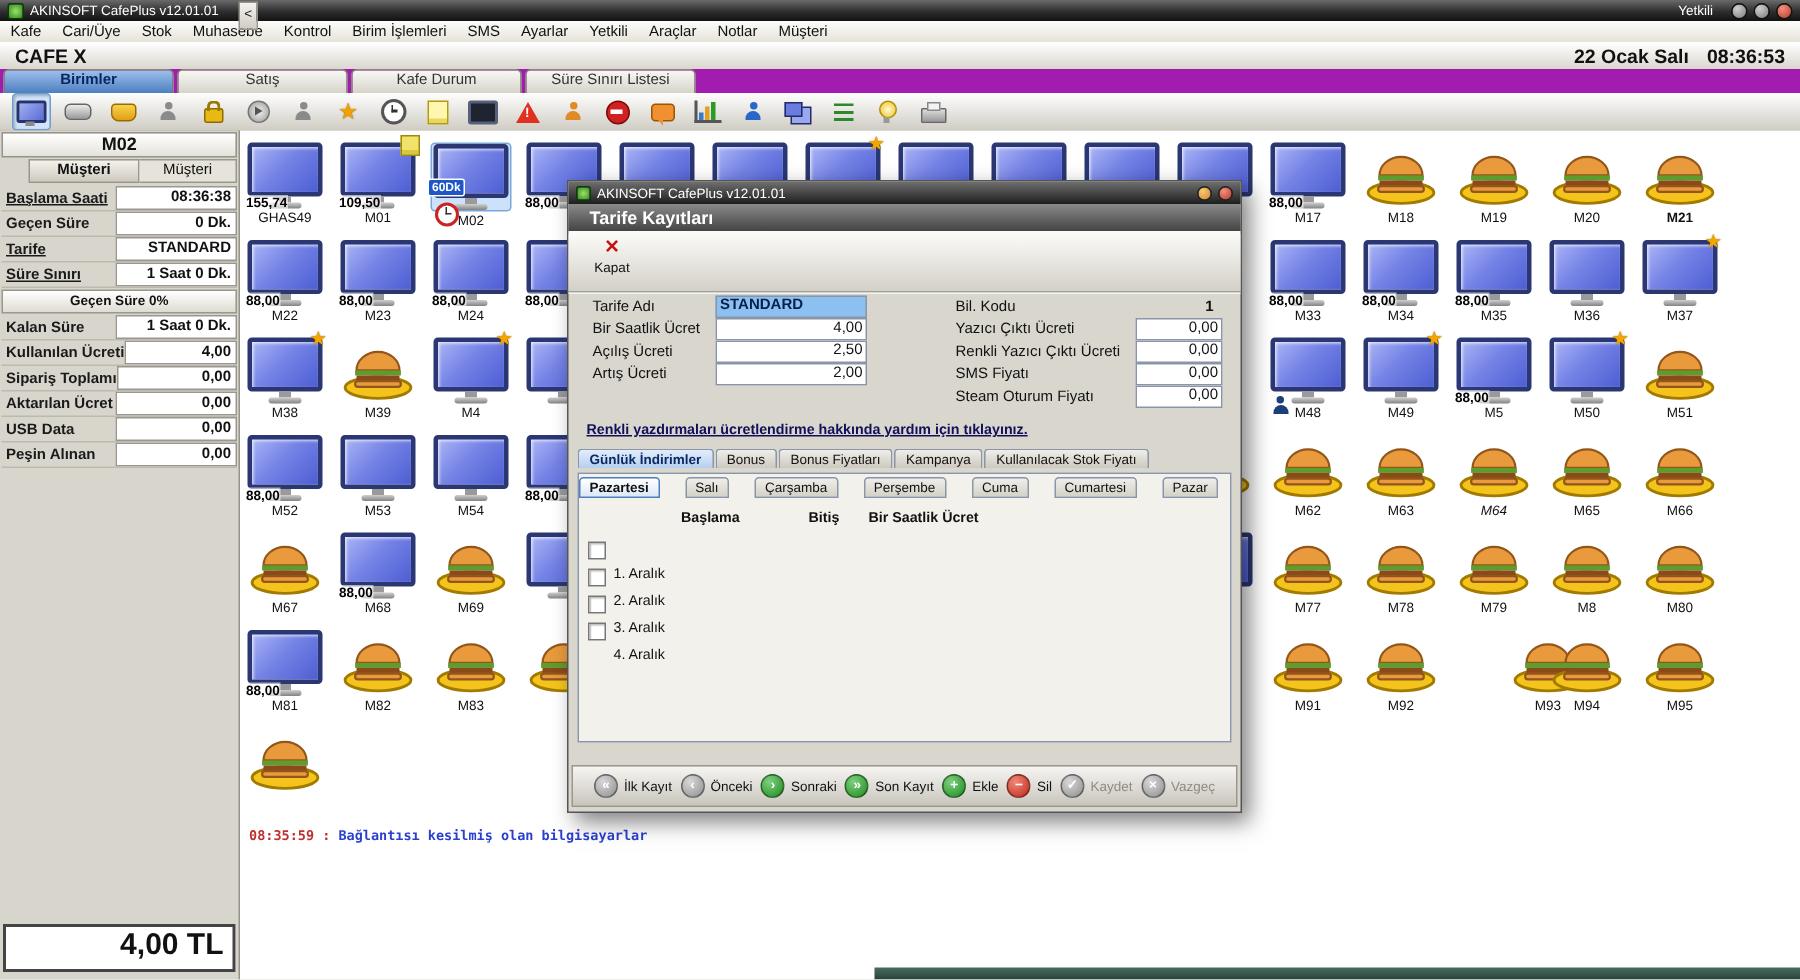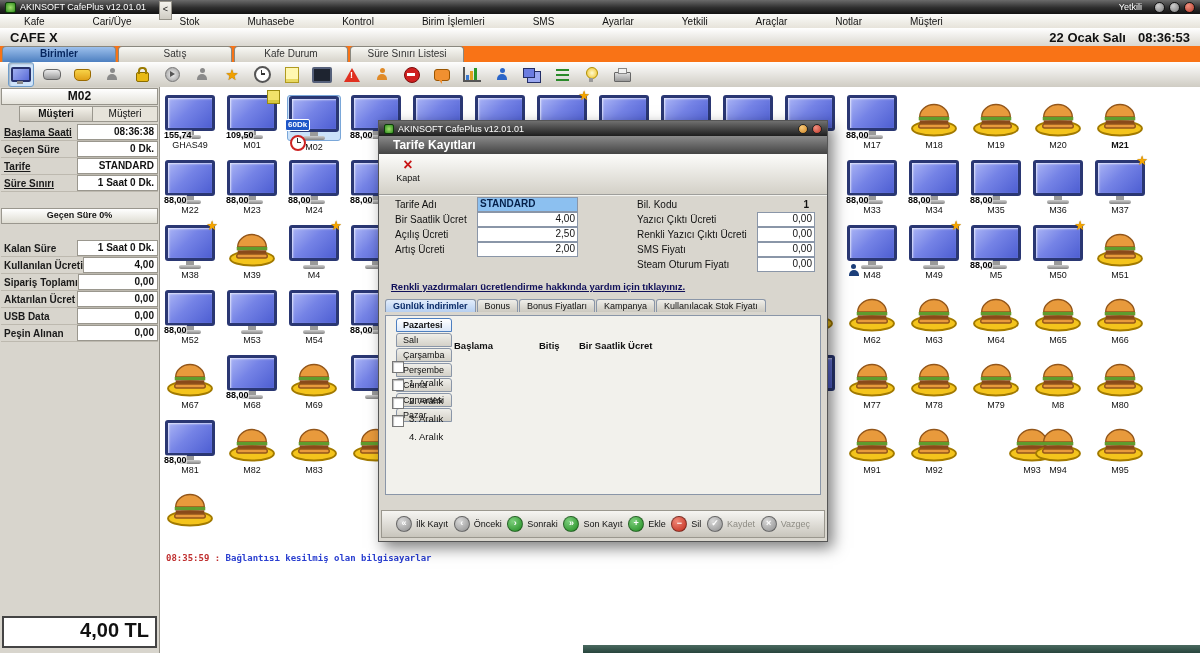--- a/index.html
+++ b/index.html
@@ -9,28 +9,28 @@
   
   .titlebar{position:absolute;left:0;top:0;right:0;height:14px;display:flex;align-items:center;
     background:linear-gradient(#6a6a6a,#2e2e2e 55%,#121212);color:#fff;font-size:9px;padding:0 5px;gap:4px;}
   .app-icon{width:9px;height:9px;border-radius:2px;background:radial-gradient(#9fe06a,#2f8a1f);border:1px solid #0c3a08;}
   .winbtns{display:flex;gap:4px;margin-left:8px;}
   .winbtn{width:9px;height:9px;border-radius:50%;border:1px solid #111;background:radial-gradient(circle at 35% 30%,#cfcfcf,#7a7a7a);}
   .winbtn.close{background:radial-gradient(circle at 35% 30%,#f0907e,#b33c2c);}
   
   .menubar{position:absolute;left:0;top:14px;right:0;height:14px;display:flex;align-items:center;
     background:linear-gradient(#fcfcfa,#e6e3da);border-bottom:1px solid #b3b0a6;font-size:10px;}
-  .menu-item{padding:0 24px;line-height:13px;}
+  .menu-item{padding:0 7px;line-height:13px;}
   
   .headerbar{position:absolute;left:0;top:28px;right:0;height:18px;display:flex;align-items:center;
     justify-content:space-between;background:linear-gradient(#ffffff,#dad7cf);border-bottom:1px solid #b3b0a6;padding:0 10px;}
   .cafename{font-weight:bold;font-size:13px;}
   .datetime{font-weight:bold;font-size:13px;display:flex;gap:12px;}
   
-  .tabsbar{position:absolute;left:0;top:46px;right:0;height:16px;background:#f97316;display:flex;gap:2px;padding-left:2px;}
+  .tabsbar{position:absolute;left:0;top:46px;right:0;height:16px;background:#a21caf;display:flex;gap:2px;padding-left:2px;}
   .tab{width:112px;text-align:center;font-size:10px;line-height:14px;border:1px solid #8a887f;border-bottom:none;
     border-radius:4px 4px 0 0;background:linear-gradient(#f8f8f4,#d6d3ca);color:#333;}
   .tab.active{background:linear-gradient(#9dc0ec,#4d7fc0);color:#06265e;font-weight:bold;}
   
   .toolbar{position:absolute;left:0;top:62px;right:0;height:25px;display:flex;align-items:center;gap:6px;padding:0 8px;
     background:linear-gradient(#fefefe,#cfccc3);border-bottom:1px solid #96938a;}
   .ti{width:24px;height:23px;display:flex;align-items:center;justify-content:center;border-radius:3px;}
   .ti.selected{background:#cfe4fb;border:1px solid #6f9cc9;box-shadow:inset 1px 1px 2px rgba(0,0,0,.25);}
   .g-mon{width:16px;height:11px;background:linear-gradient(135deg,#a0b0f0,#5a6bd8);border:2px solid #27316b;border-radius:2px;position:relative;display:block;}
   .g-mon::after{content:"";position:absolute;left:4px;bottom:-4px;width:6px;height:3px;background:#8a8a8a;}
@@ -76,21 +76,21 @@
   .cust-row{display:flex;height:16px;margin:1px 1px 0 1px;padding-left:18px;}
   .cust-btn{width:72px;background:linear-gradient(#f4f2ea,#cdc9bf);border:1px solid #9a978e;font-weight:bold;
     font-size:10px;text-align:center;line-height:14px;}
   .cust-val{flex:1;background:#e6e3da;border:1px solid #9a978e;border-left:none;font-size:10px;text-align:center;line-height:14px;}
   .info-rows{margin:2px 1px 0 1px;}
   .info-row{display:flex;align-items:center;height:16px;border-bottom:1px solid #bdb9af;}
   .info-label{flex:1;padding-left:3px;font-size:10px;font-weight:bold;color:#1a1a1a;white-space:nowrap;}
   .info-label.link{text-decoration:underline;}
   .info-value{width:76px;height:14px;background:#fff;border:1px solid #9a978e;font-size:10px;font-weight:bold;
     text-align:right;padding-right:3px;line-height:13px;white-space:nowrap;}
-  .progress-row{height:14px;margin:16px 0;background:linear-gradient(#ffffff,#dedcd2);border:1px solid #9a978e;
+  .progress-row{height:14px;margin:1px 0;background:linear-gradient(#ffffff,#dedcd2);border:1px solid #9a978e;
     text-align:center;font-size:9px;font-weight:bold;line-height:13px;}
   .total-box{position:absolute;left:2px;right:2px;bottom:5px;height:28px;background:#fff;border:2px solid #444;
     font-size:20px;font-weight:bold;text-align:right;padding-right:6px;line-height:25px;}
   
   .grid{position:absolute;left:160px;top:87px;right:0;bottom:0;background:#fff;}
   .cell{position:absolute;width:56px;height:62px;}
   .iconwrap{position:relative;width:52px;height:44px;margin:0 auto;}
   .cell.selected .iconwrap{background:#cbe2fa;border:1px solid #7aa7d9;border-radius:3px;}
   .mon-screen{width:44px;height:30px;margin:0 auto;border:3px solid #2a3773;border-radius:3px;
     background:linear-gradient(135deg,#aab4f5 0%,#7583e6 45%,#4d5ed2 100%);box-shadow:inset 1px 1px 2px rgba(255,255,255,.7);}
@@ -137,21 +137,21 @@
     text-align:right;padding:0 2px;}
   .dlg-fields-right .finput{width:52px;}
   .finput.fselected{background:#8cc0f0;color:#05204a;font-weight:bold;text-align:left;}
   .fplain{width:52px;font-size:10px;font-weight:bold;text-align:right;padding-right:2px;}
   .dlg-link{position:absolute;left:12px;top:160px;font-size:9.5px;font-weight:bold;color:#10105a;text-decoration:underline;}
   .dlg-tabs{position:absolute;left:6px;top:178px;display:flex;gap:1px;}
   .dlg-tab{font-size:9px;padding:1px 7px;border:1px solid #8a96a8;border-bottom:none;border-radius:3px 3px 0 0;
     background:linear-gradient(#efeee9,#ccc9c0);}
   .dlg-tab.active{background:linear-gradient(#e2edfb,#b6cff0);font-weight:bold;color:#0a2a66;}
   .dlg-tabpanel{position:absolute;left:6px;right:6px;top:194px;height:178px;background:#f2f1ec;border:1px solid #8a96a8;}
-  .day-tabs{position:absolute;left:10px;top:2px;display:flex;gap:1px;flex-direction:column;}
+  .day-tabs{position:absolute;left:0;top:2px;display:flex;gap:17px;}
   .day-tab{font-size:9px;padding:1px 6px;border:1px solid #8a96a8;border-radius:3px 3px 0 0;background:linear-gradient(#efeee9,#d4d1c8);}
   .day-tab.active{background:linear-gradient(#ffffff,#dce8f8);font-weight:bold;border-color:#4d7fc0;}
   .tbl-header{position:absolute;font-size:9.5px;font-weight:bold;top:24px;}
   .range-row{position:absolute;left:6px;display:flex;align-items:center;gap:5px;height:14px;}
   .range-check{width:10px;height:10px;background:#fff;border:1px solid #777;box-shadow:inset 1px 1px 1px #bbb;}
   .range-label{font-size:9.5px;margin-top:30px;}
   .dlg-nav{position:absolute;left:2px;right:2px;bottom:3px;height:26px;background:linear-gradient(#f6f5f2,#c8c5bc);
     border:1px solid #9a978e;display:flex;align-items:center;justify-content:space-between;padding:0 14px;}
   .nav-btn{display:flex;align-items:center;gap:4px;font-size:9px;}
   .nav-ico{width:14px;height:14px;border-radius:50%;color:#fff;font-size:9px;font-weight:bold;text-align:center;
@@ -716,21 +716,21 @@
         <svg viewBox="0 0 50 44" width="50" height="42" style="display:block;margin:0 auto">
           <ellipse cx="25" cy="35" rx="23" ry="7.5" fill="#f4c41c" stroke="#a27a00" stroke-width="2"></ellipse>
           <path d="M10 23 a15 13 0 0 1 30 0 z" fill="#e89a3c" stroke="#93561a" stroke-width="1.5"></path>
           <rect x="9" y="23" width="32" height="3.5" fill="#5f9c2e"></rect>
           <rect x="10" y="26.5" width="30" height="4" fill="#8a4a1a"></rect>
           <rect x="9" y="30.5" width="32" height="4" rx="2" fill="#e89a3c" stroke="#93561a" stroke-width="1.5"></rect>
         </svg>
       </div>
       <div class="clabel">M63</div>
     </div>
-    <div class="cell" style="left: 808px; top: 203px;">
+    <div class="cell" style="left: 808px; top: 203px; font-style: italic;">
       <div class="iconwrap">
         <svg viewBox="0 0 50 44" width="50" height="42" style="display:block;margin:0 auto">
           <ellipse cx="25" cy="35" rx="23" ry="7.5" fill="#f4c41c" stroke="#a27a00" stroke-width="2"></ellipse>
           <path d="M10 23 a15 13 0 0 1 30 0 z" fill="#e89a3c" stroke="#93561a" stroke-width="1.5"></path>
           <rect x="9" y="23" width="32" height="3.5" fill="#5f9c2e"></rect>
           <rect x="10" y="26.5" width="30" height="4" fill="#8a4a1a"></rect>
           <rect x="9" y="30.5" width="32" height="4" rx="2" fill="#e89a3c" stroke="#93561a" stroke-width="1.5"></rect>
         </svg>
       </div>
       <div class="clabel">M64</div>

